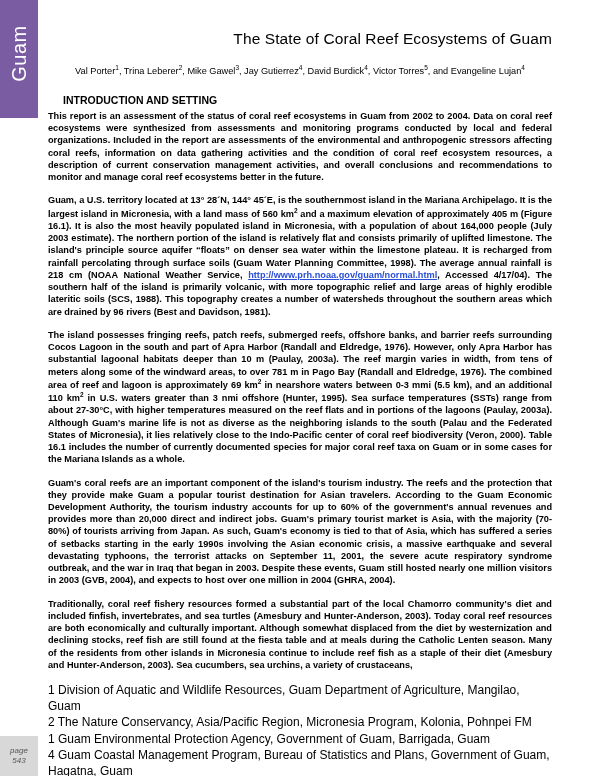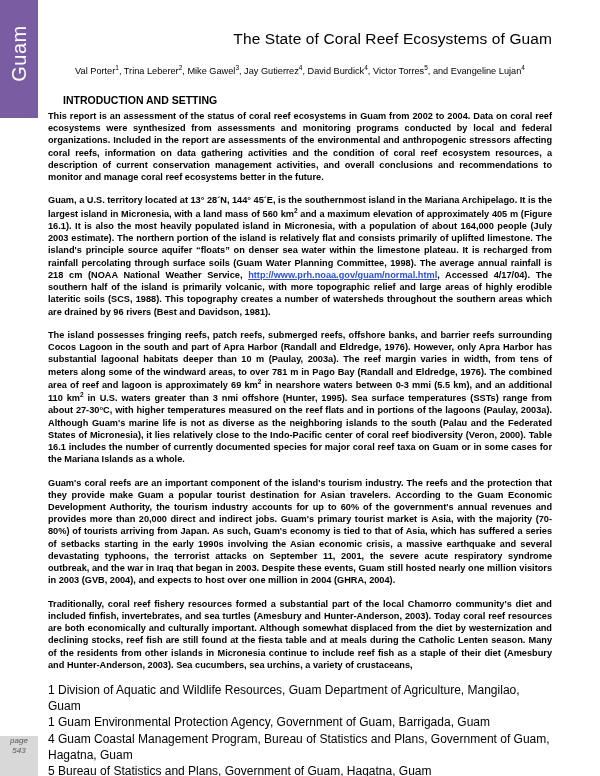--- a/index.html
+++ b/index.html
@@ -48,20 +48,21 @@
     left: 0;
     bottom: 0;
     width: 38px;
     height: 40px;
     background: #d8d8d8;
     color: #555;
     font-size: 8px;
     font-style: italic;
     text-align: center;
     line-height: 1.25;
+    padding-top: 10px;
     box-sizing: border-box;
   }
   .content {
     position: absolute;
     left: 48px;
     top: 24px;
     width: 504px;
   }
   h1.title {
     font-size: 15.5px;
@@ -131,19 +132,20 @@
     <p class="body">Guam, a U.S. territory located at 13° 28´N, 144° 45´E, is the southernmost island in the Mariana Archipelago. It is the largest island in Micronesia, with a land mass of 560 km<sup>2</sup> and a maximum elevation of approximately 405 m (Figure 16.1).  It is also the most heavily populated island in Micronesia, with a population of about 164,000 people (July 2003 estimate).  The northern portion of the island is relatively flat and consists primarily of uplifted limestone.  The island's principle source aquifer “floats” on denser sea water within the limestone plateau.  It is recharged from rainfall percolating through surface soils (Guam Water Planning Committee, 1998).  The average annual rainfall is 218 cm (NOAA National Weather Service, <a class="link" href="#">http://www.prh.noaa.gov/guam/normal.html</a>, Accessed 4/17/04).  The southern half of the island is primarily volcanic, with more topographic relief and large areas of highly erodible lateritic soils (SCS, 1988).  This topography creates a number of watersheds throughout the southern areas which are drained by 96 rivers (Best and Davidson, 1981).</p>
 
     <p class="body">The island possesses fringing reefs, patch reefs, submerged reefs, offshore banks, and barrier reefs surrounding Cocos Lagoon in the south and part of Apra Harbor (Randall and Eldredge, 1976).  However, only Apra Harbor has substantial lagoonal habitats deeper than 10 m (Paulay, 2003a).  The reef margin varies in width, from tens of meters along some of the windward areas, to over 781 m in Pago Bay (Randall and Eldredge, 1976).  The combined area of reef and lagoon is approximately 69 km<sup>2</sup> in nearshore waters between 0-3 mmi (5.5 km), and an additional 110 km<sup>2</sup> in U.S. waters greater than 3 nmi offshore (Hunter, 1995).  Sea surface temperatures (SSTs) range from about 27-30°C, with higher temperatures measured on the reef flats and in portions of the lagoons (Paulay, 2003a).  Although Guam's marine life is not as diverse as the neighboring islands to the south (Palau and the Federated States of Micronesia), it lies relatively close to the Indo-Pacific center of coral reef biodiversity (Veron, 2000).  Table 16.1 includes the number of currently documented species for major coral reef taxa on Guam or in some cases for the Mariana Islands as a whole.</p>
 
     <p class="body">Guam's coral reefs are an important component of the island's tourism industry.  The reefs and the protection that they provide make Guam a popular tourist destination for Asian travelers.  According to the Guam Economic Development Authority, the tourism industry accounts for up to 60% of the government's annual revenues and provides more than 20,000 direct and indirect jobs.  Guam's primary tourist market is Asia, with the majority (70-80%) of tourists arriving from Japan.  As such, Guam's economy is tied to that of Asia, which has suffered a series of setbacks starting in the early 1990s involving the Asian economic crisis, a massive earthquake and several devastating typhoons, the terrorist attacks on September 11, 2001, the severe acute respiratory syndrome outbreak, and the war in Iraq that began in 2003.  Despite these events, Guam still hosted nearly one million visitors in 2003 (GVB, 2004), and expects to host over one million in 2004 (GHRA, 2004).</p>
 
     <p class="body">Traditionally, coral reef fishery resources formed a substantial part of the local Chamorro community's diet and included finfish, invertebrates, and sea turtles (Amesbury and Hunter-Anderson, 2003).  Today coral reef resources are both economically and culturally important.  Although somewhat displaced from the diet by westernization and declining stocks, reef fish are still found at the fiesta table and at meals during the Catholic Lenten season.  Many of the residents from other islands in Micronesia continue to include reef fish as a staple of their diet (Amesbury and Hunter-Anderson, 2003).  Sea cucumbers, sea urchins, a variety of crustaceans,</p>
 
     <div class="footnotes">
       <p class="footnote">1 Division of Aquatic and Wildlife Resources, Guam Department of Agriculture, Mangilao, Guam</p>
+      <p class="footnote">2 The Nature Conservancy, Asia/Pacific Region, Micronesia Program, Kolonia, Pohnpei FM</p>
       <p class="footnote">1 Guam Environmental Protection Agency, Government of Guam, Barrigada, Guam</p>
       <p class="footnote">4 Guam Coastal Management Program, Bureau of Statistics and Plans, Government of Guam, Hagatna, Guam</p>
       <p class="footnote">5 Bureau of Statistics and Plans, Government of Guam, Hagatna, Guam</p>
     </div>
 
   </div>
 </div>
 
 </body></html>

